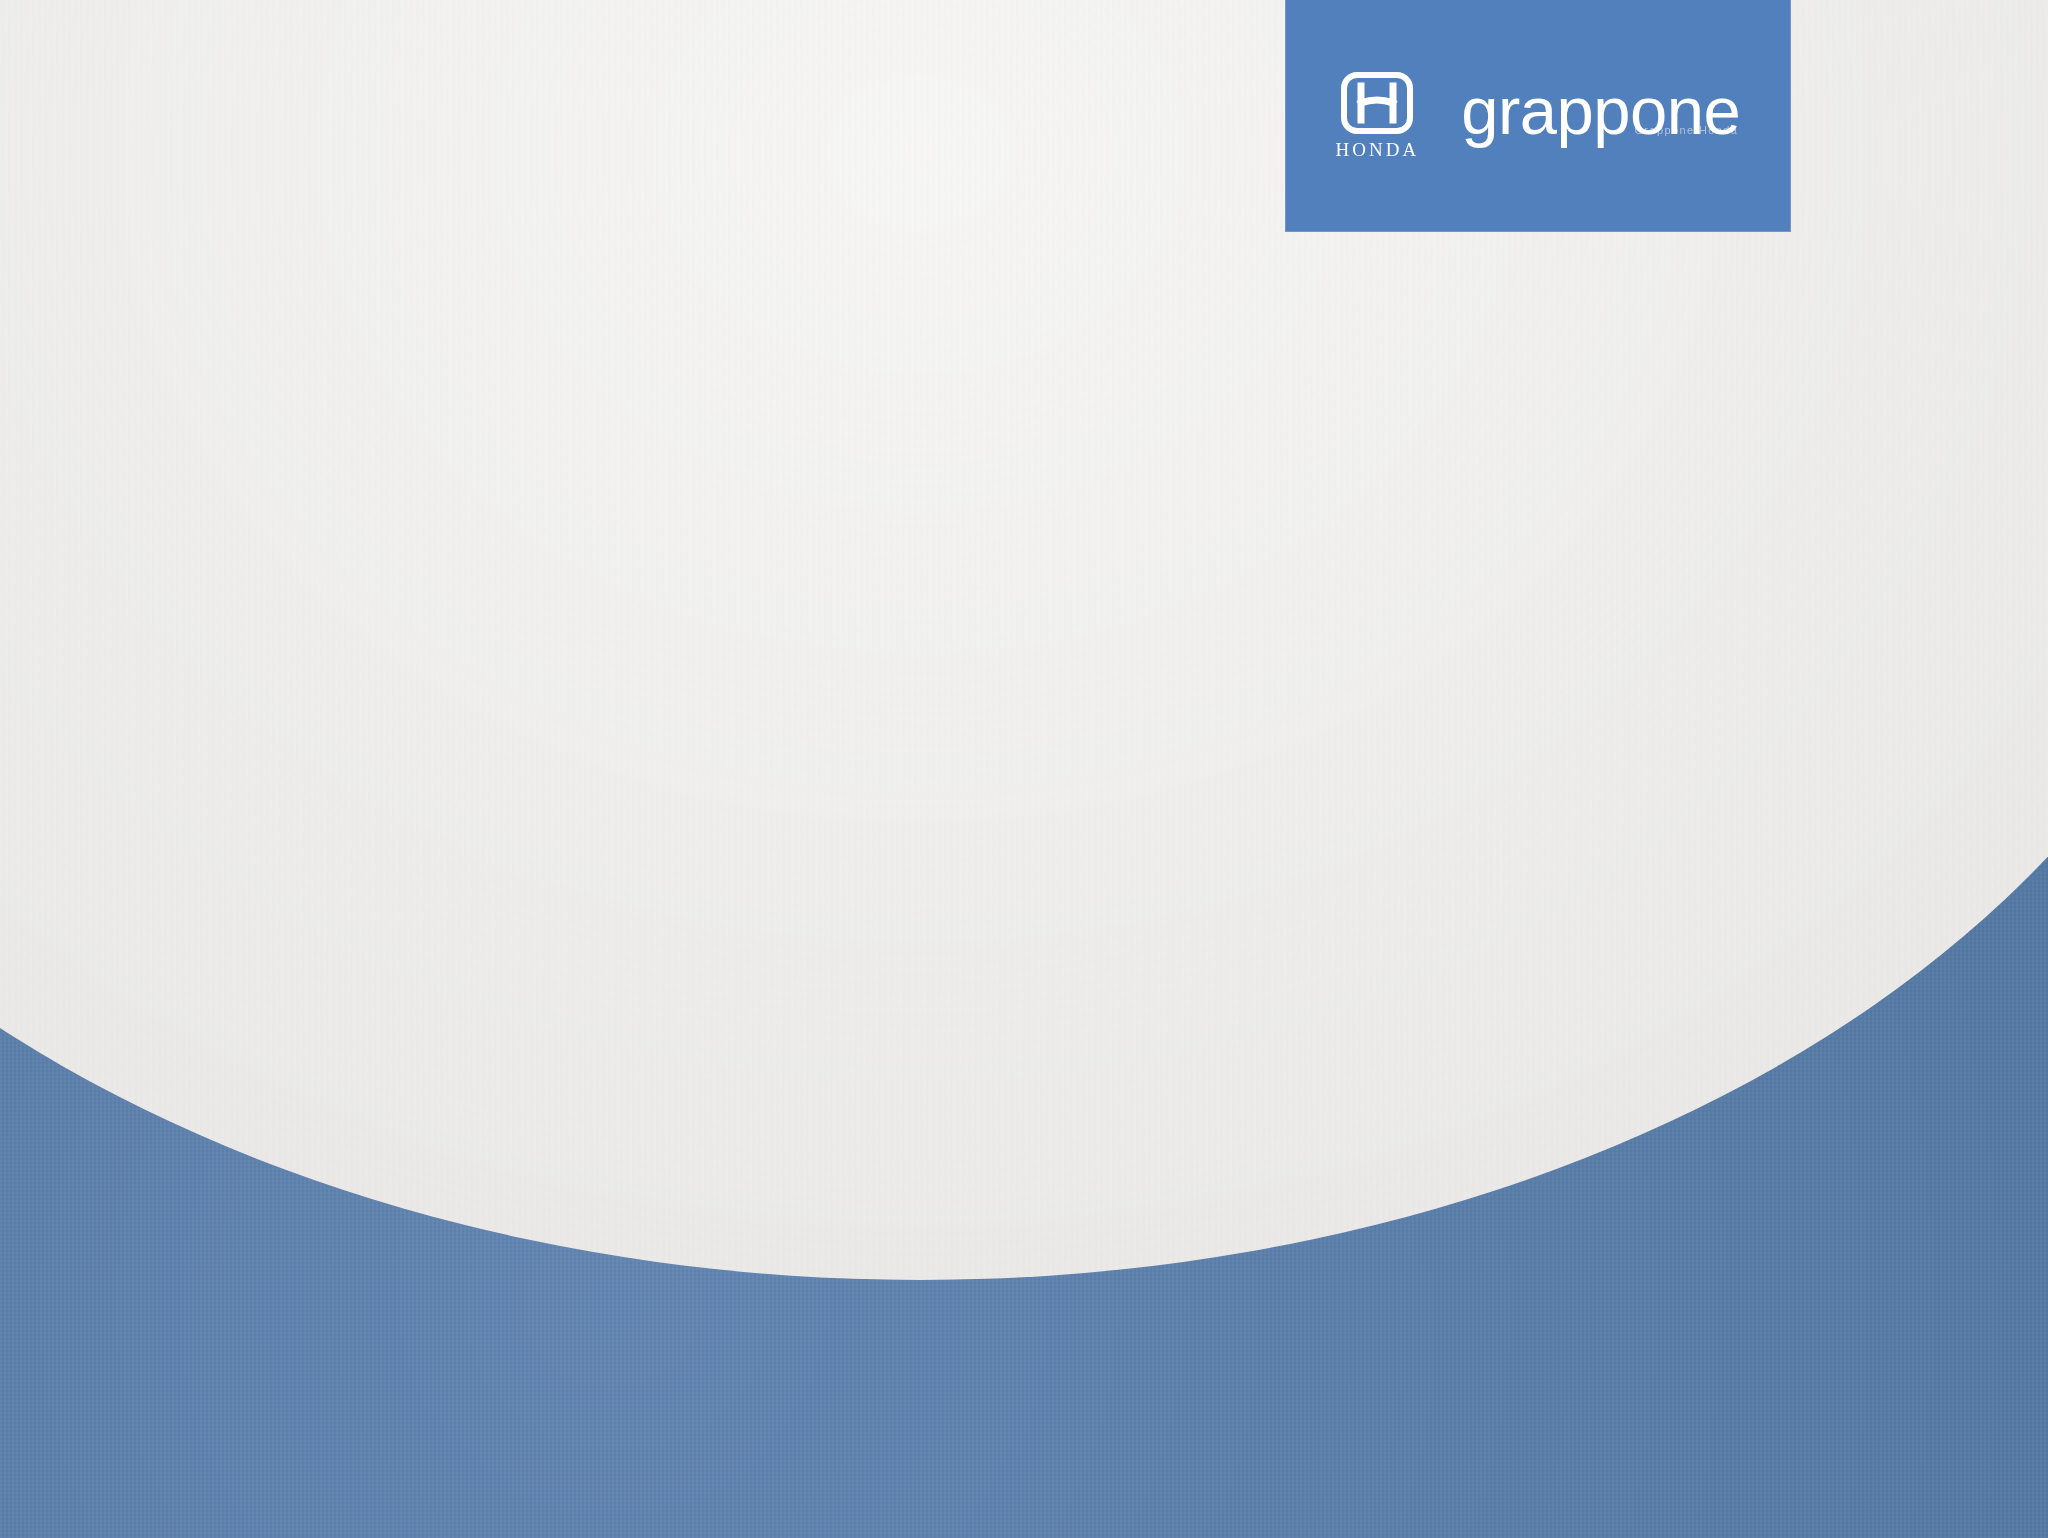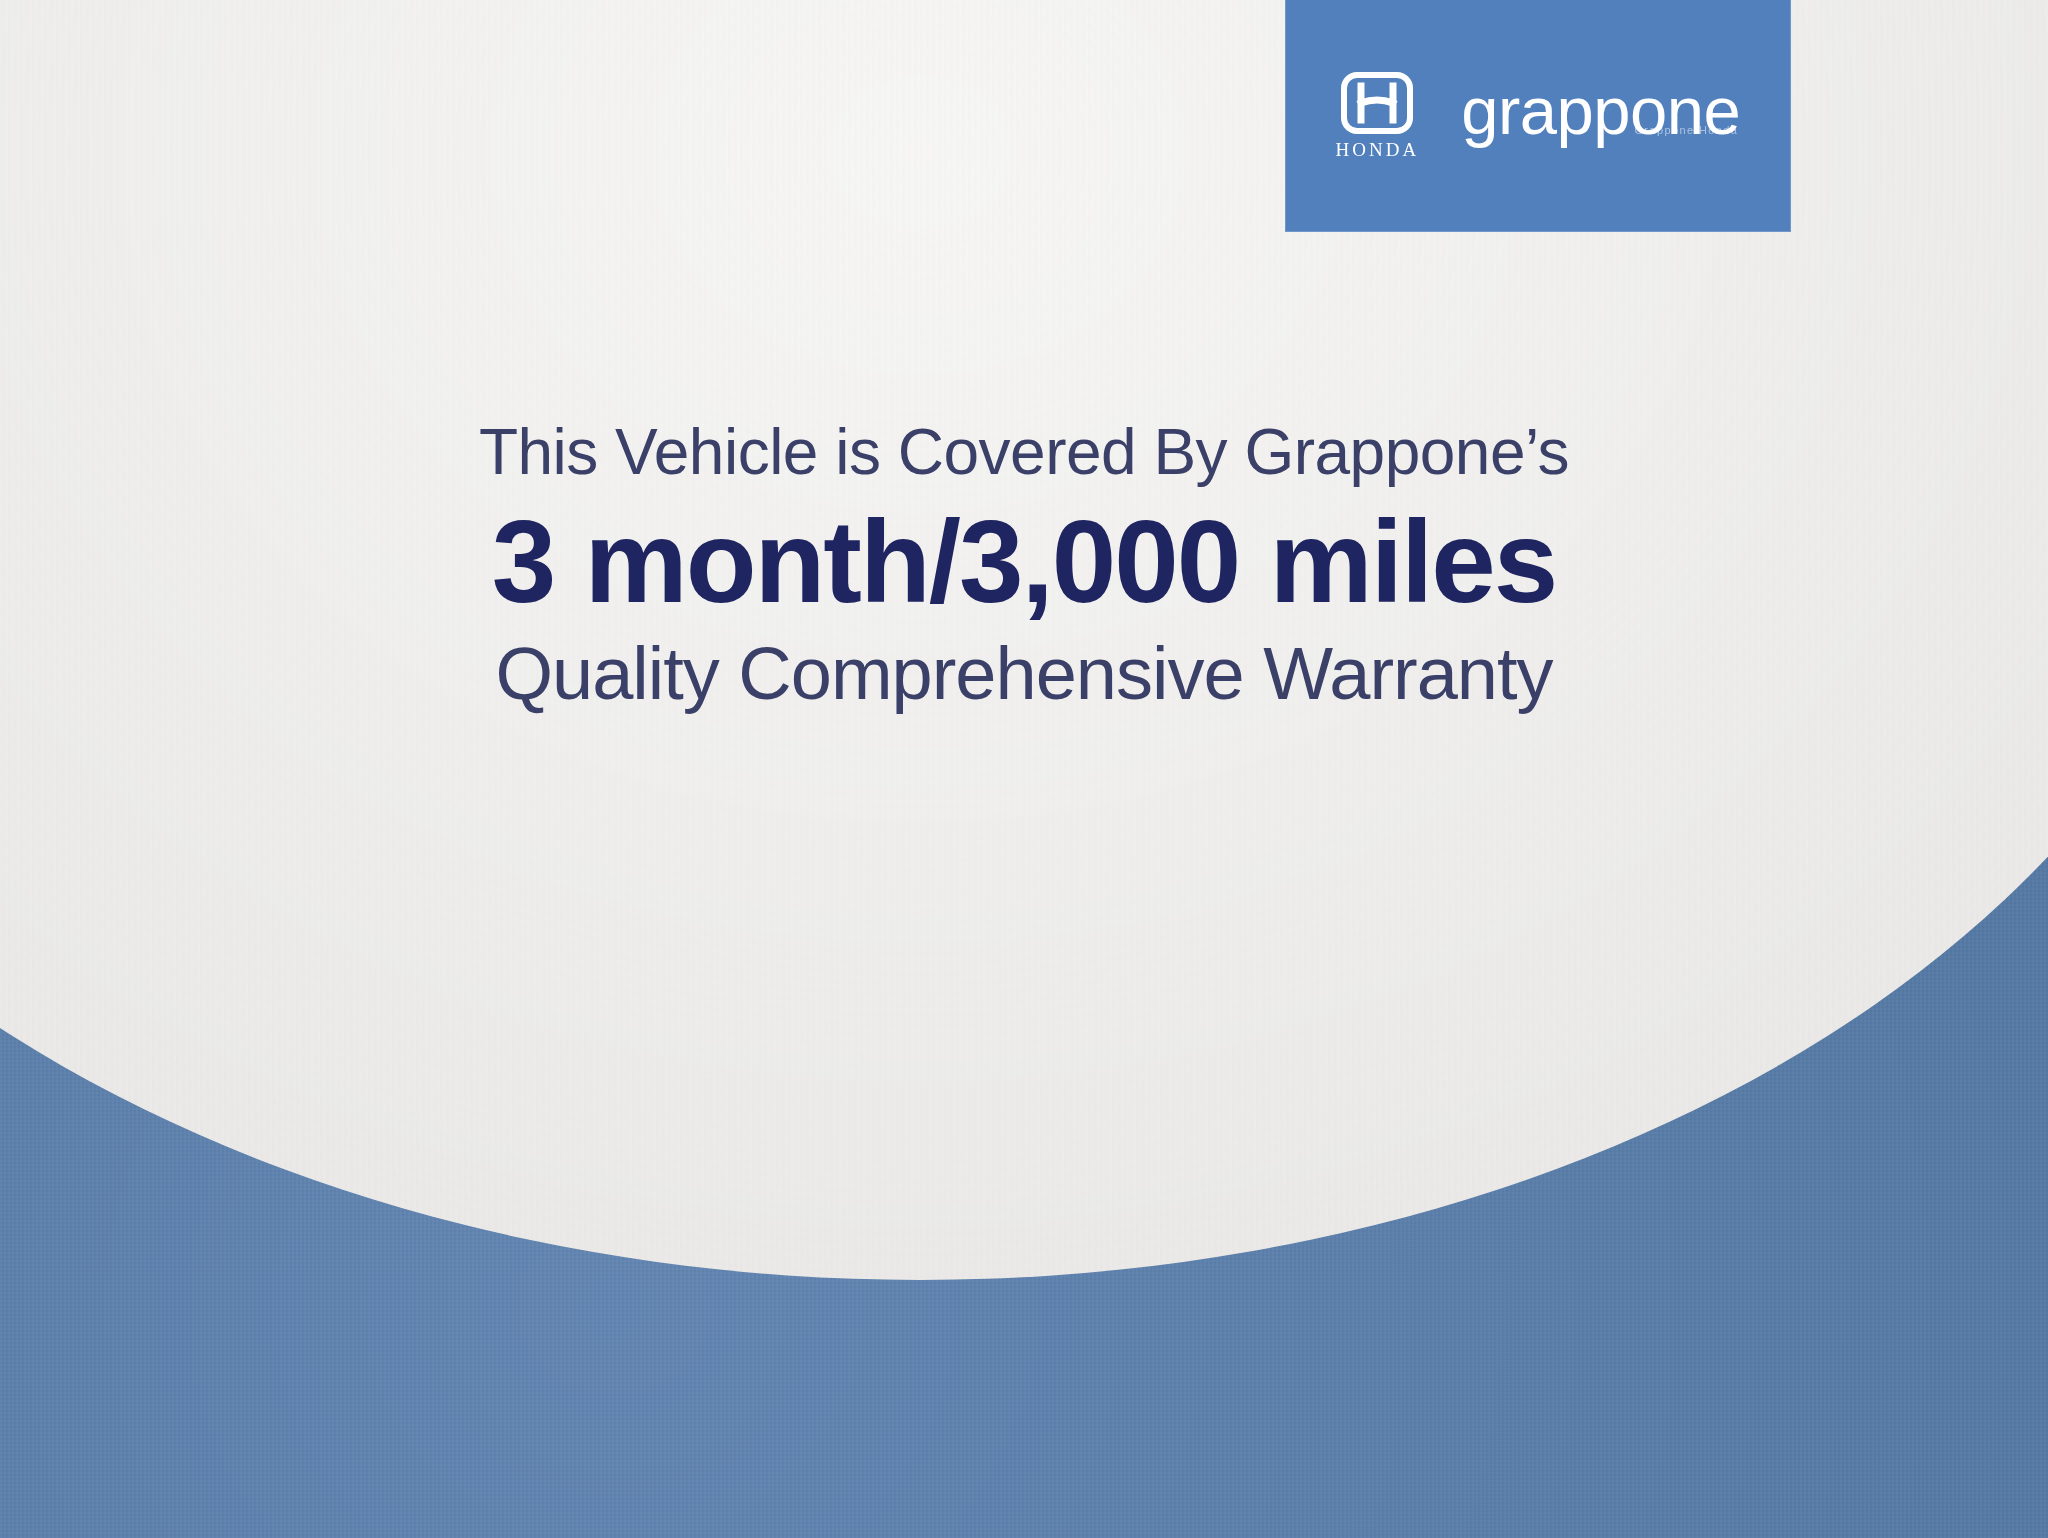--- a/index.html
+++ b/index.html
@@ -174,19 +174,14 @@
       <div class="honda-word">HONDA</div>
     </div>
 
     <div class="grappone-mark">
       <div class="grappone-word">grappone</div>
       <div class="grappone-sub">Grappone Honda</div>
     </div>
 
   </div>
 
-  <div class="message">
-    <p class="msg-eyebrow">This Vehicle is Covered By Grappone’s</p>
-    <p class="msg-headline">3 month/3,000 miles</p>
-    <p class="msg-footline">Quality Comprehensive Warranty</p>
-  </div>
 
 </div>
 
 </body></html>

